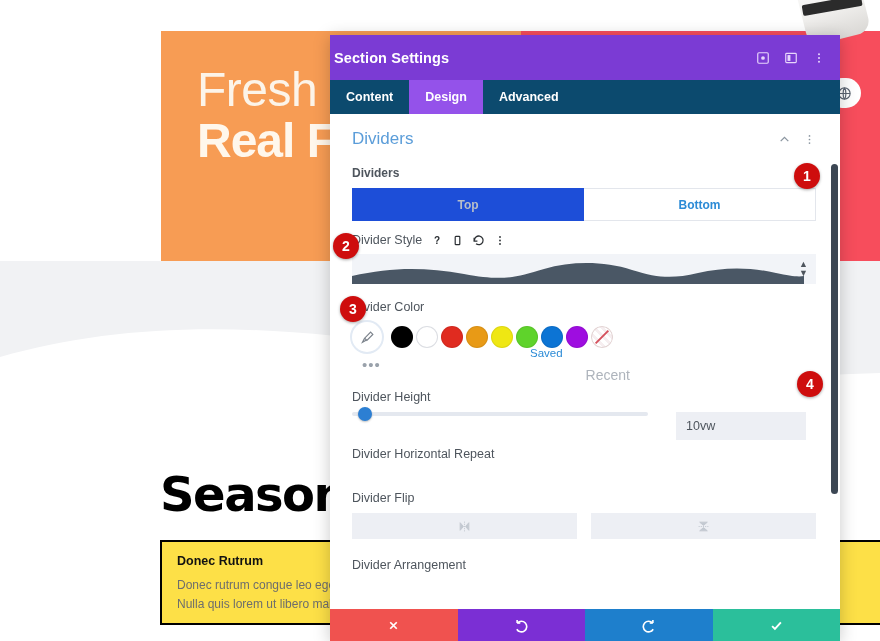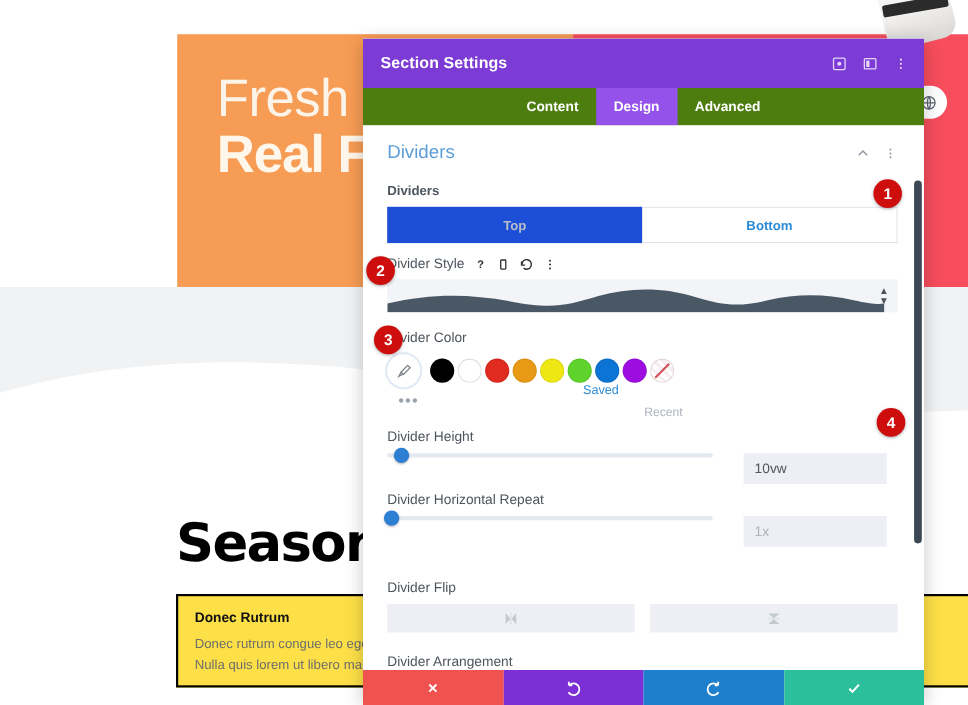--- a/index.html
+++ b/index.html
@@ -90,30 +90,30 @@
 
   
   .modal {
     position:absolute; left:330px; top:35px; width:510px; height:606px;
     background:#fff; overflow:hidden;
     box-shadow: 0 2px 16px rgba(0,0,0,.22);
     display:flex; flex-direction:column;
   }
   .modal-header {
     height:45px; background:#7B3BD4; flex:0 0 auto;
-    display:flex; align-items:center; padding:0 16px;
+    display:flex; align-items:center; padding:0 4px;
     position:relative;
   }
   .modal-title { color:#fff; font-size:14.5px; font-weight:700; letter-spacing:.1px; }
   .header-icons { position:absolute; right:14px; top:0; height:45px; display:flex; align-items:center; gap:14px; }
   .hicon { color:#e7d6fb; display:flex; align-items:center; justify-content:center; cursor:pointer; }
   .hicon svg { display:block; }
 
   .tabs {
-    height:34px; background:#4d7c0f; flex:0 0 auto; display:flex; align-items:stretch;justify-content:center;
+    height:34px; background:#0c4a6e; flex:0 0 auto; display:flex; align-items:stretch;
   }
   .tab {
     display:flex; align-items:center; padding:0 16px;
     color:#fff; font-size:12.5px; font-weight:700; cursor:pointer;
     white-space:nowrap;
   }
   .tab.active { background:#9452EA; }
 
   .modal-body { position:relative; flex:1 1 auto; overflow:hidden; background:#fff; }
   .modal-scroll { position:absolute; inset:0; padding:0 24px 0 22px; }
@@ -173,21 +173,21 @@
     background-image: repeating-linear-gradient(45deg,#fff 0 3px,#f6eef0 3px 6px);
   }
   .sw.none:after {
     content:""; position:absolute; left:2px; top:10px; width:18px; height:2px;
     background:#D4505C; transform:rotate(-45deg);
   }
   .sw-meta { display:flex; align-items:center; margin-top:2px; height:22px; position:relative; }
   .dots { color:#9aa2ab; font-size:15px; letter-spacing:1px; margin-left:10px; cursor:pointer; line-height:10px;}
   .sw-links { position:absolute; left:178px; display:flex; gap:23px; }
   .sw-links .saved { color:#2C8BD6; font-size:11.5px; font-weight:400; cursor:pointer; }
-  .sw-links .recent { color:#aeb4bc; font-size:11px; font-weight:400; cursor:pointer;margin-top:20px; }
+  .sw-links .recent { color:#aeb4bc; font-size:14px; font-weight:400; cursor:pointer;margin-top:20px; }
 
   
   .slider-row { display:flex; align-items:flex-start; gap:0; margin-top:6px; height:28px; }
   .slider {
     position:relative; width:296px; height:4px; background:#E4E8EF; border-radius:2px;
     margin-right:28px; cursor:pointer;
   }
   .slider .knob {
     position:absolute; top:-5px; width:14px; height:14px; border-radius:50%;
     background:#2C7FD3; box-shadow:0 1px 2px rgba(0,0,0,.25);
@@ -402,26 +402,20 @@
 
         <div class="field-label reg" style="margin-top:14px">Divider Height</div>
         <div class="slider-row">
           <div class="slider">
             <div class="knob" style="left:2%"></div>
           </div>
           <div class="num-box">10vw</div>
         </div>
 
         <div class="field-label reg" style="margin-top:7px">Divider Horizontal Repeat</div>
-        <div class="slider-row">
-          <div class="slider">
-            <div class="knob" style="left:-1%"></div>
-          </div>
-          <div class="num-box muted">1x</div>
-        </div>
 
         <div class="field-label reg" style="margin-top:30px">Divider Flip</div>
         <div class="flip-row">
           <div class="flip-btn">
             <svg width="17" height="13" viewBox="0 0 24 24" fill="none" stroke="#c3c9d1" stroke-width="1.8">
               <path d="M4 5l6 7-6 7z" fill="#c3c9d1"></path>
                 <path d="M20 5l-6 7 6 7z" fill="#c3c9d1"></path>
                 <path d="M12 3v18" stroke-dasharray="2 2"></path>
             </svg>
           </div>

